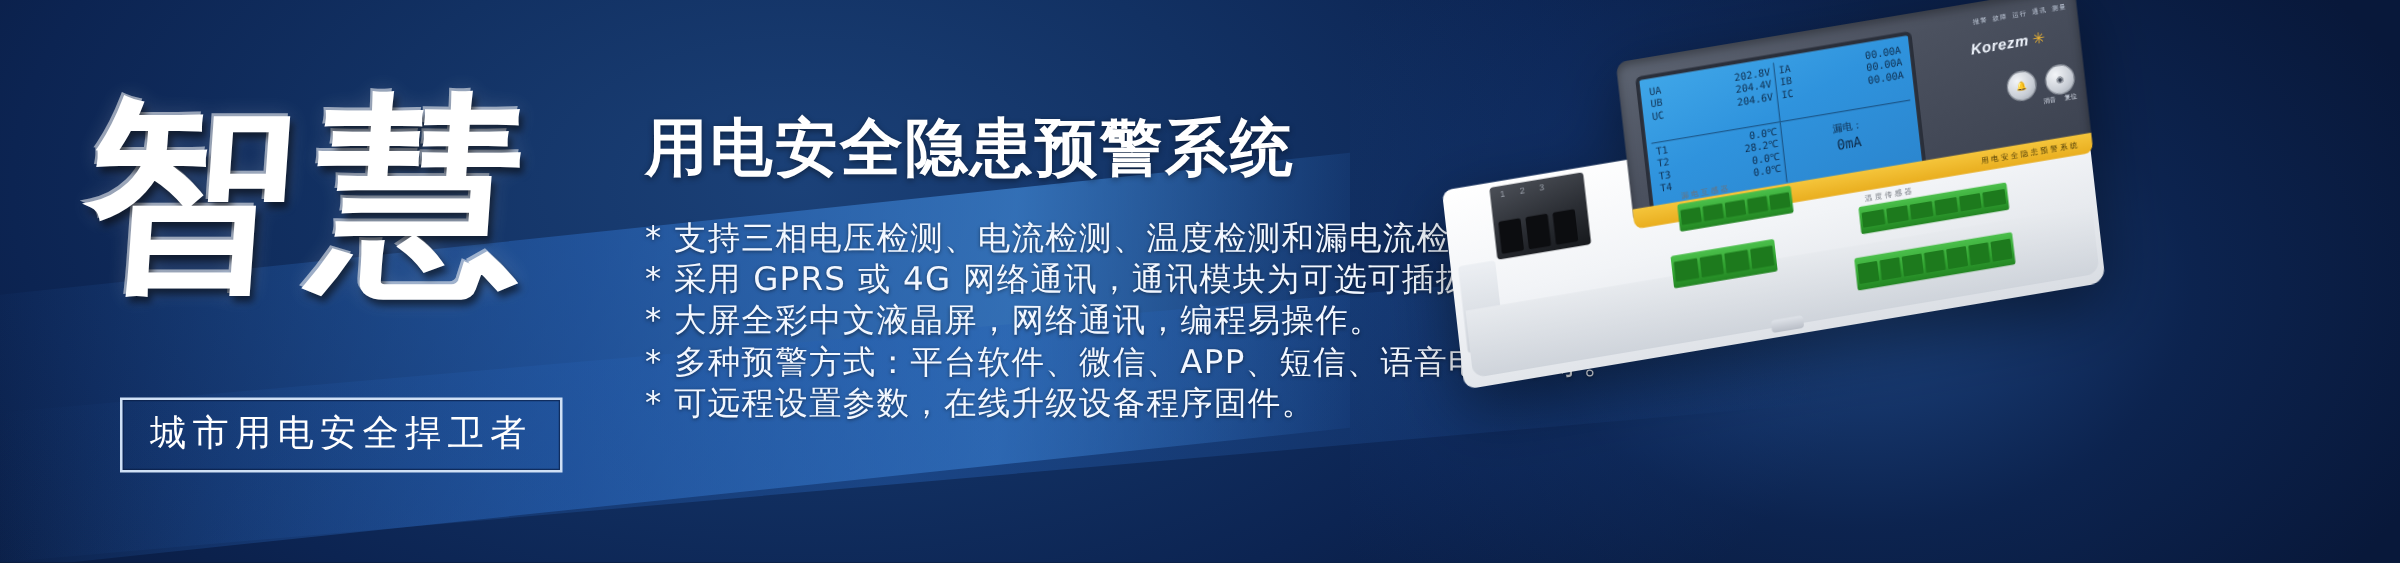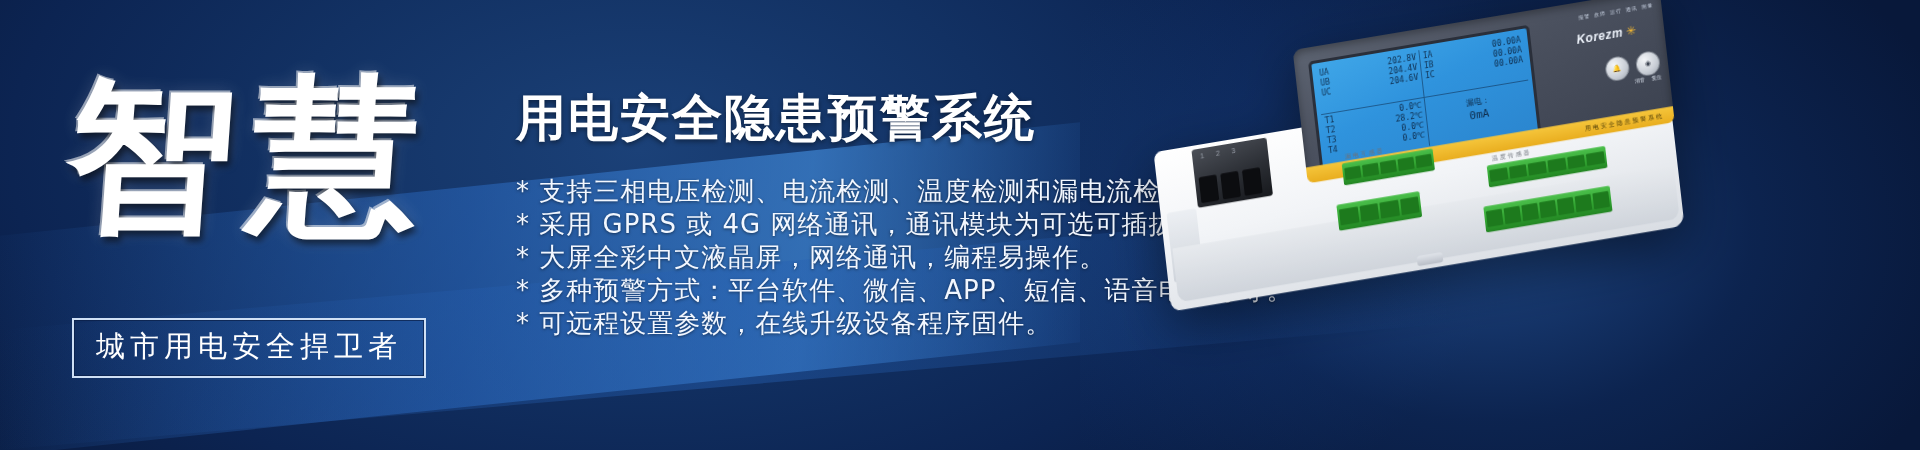--- a/index.html
+++ b/index.html
@@ -41,21 +41,21 @@
     font-size:168px;line-height:1;color:#ffffff;font-weight:700;
     text-shadow:
       3px 5px 6px rgba(0,0,0,.55),
       -2px -2px 0 rgba(255,255,255,.55),
       0 0 18px rgba(255,255,255,.18);
     letter-spacing:6px;
     transform:skewX(-4deg);
   }
 
   .slogan-box{
-    position:absolute;left:72px;top:318px;
+    position:absolute;left:96px;top:318px;
     border:2px solid #cfe0f5;
     padding:7px 22px 9px 22px;
     box-shadow:0 0 0 1px rgba(10,30,70,.7) inset;
     text-align:center;
   }
   .slogan-box .slogan{
     font-size:29px;color:#ffffff;letter-spacing:5px;white-space:nowrap;
     font-family:"DejaVu Sans","Liberation Sans",sans-serif;
   }
 

